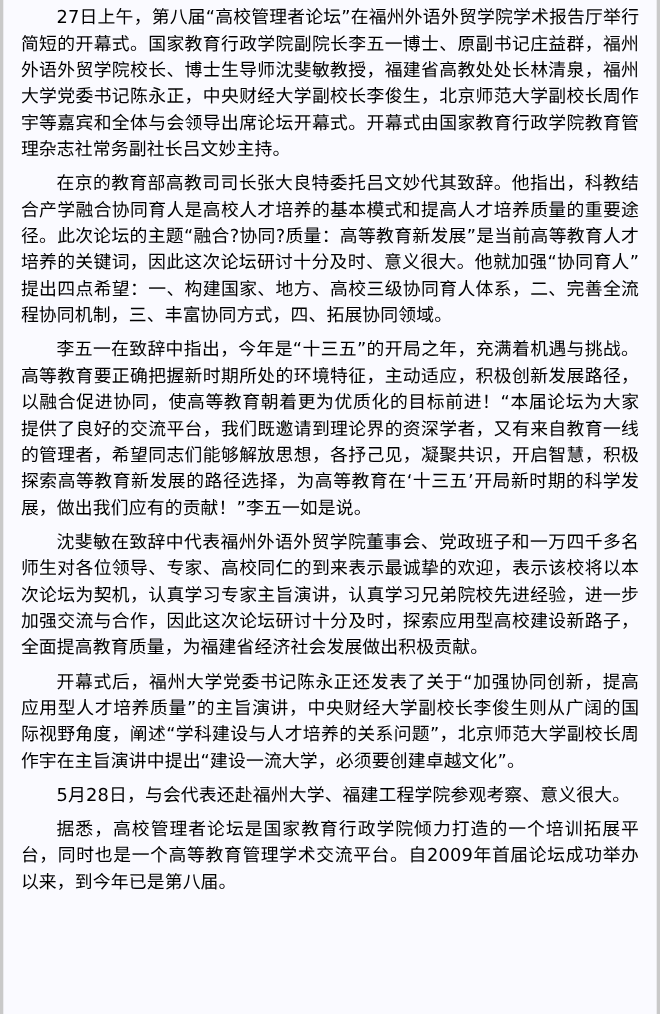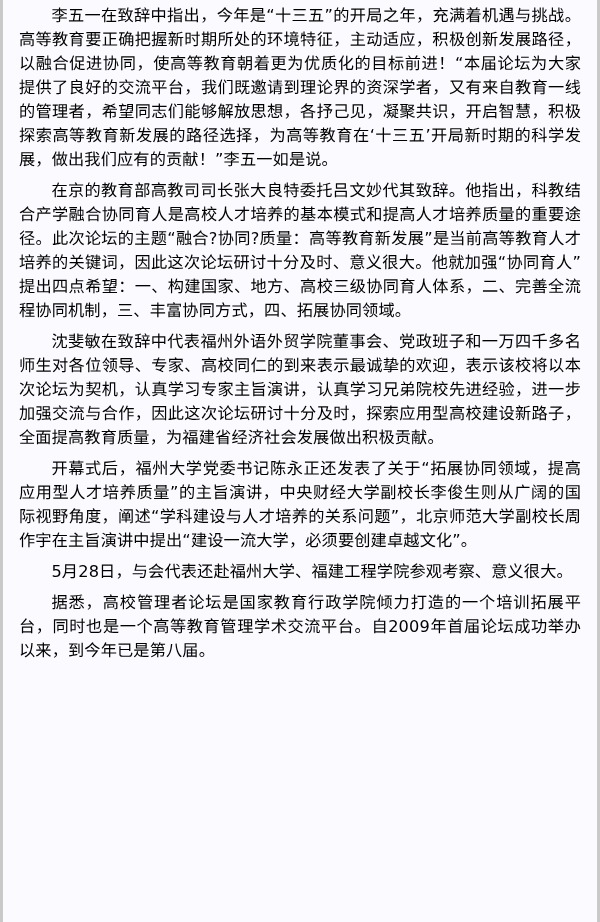--- a/index.html
+++ b/index.html
@@ -49,20 +49,21 @@
   }
   p.para:last-child {
     margin-bottom: 0;
   }
 </style>
 </head>
 <body style="background: rgb(200, 200, 200);">
 
 <div id="page" style="background: rgb(250, 250, 255); border-left-color: rgb(201, 201, 201); border-right-color: rgb(201, 201, 201); color: rgb(0, 0, 0);">
   <div class="article-body">
+    <p class="para">27日上午，第八届“高校管理者论坛”在福州外语外贸学院学术报告厅举行简短的开幕式。国家教育行政学院副院长李五一博士、原副书记庄益群，福州外语外贸学院校长、博士生导师沈斐敏教授，福建省高教处处长林清泉，福州大学党委书记陈永正，中央财经大学副校长李俊生，北京师范大学副校长周作宇等嘉宾和全体与会领导出席论坛开幕式。开幕式由国家教育行政学院教育管理杂志社常务副社长吕文妙主持。</p>
+    <p class="para">在京的教育部高教司司长张大良特委托吕文妙代其致辞。他指出，科教结合产学融合协同育人是高校人才培养的基本模式和提高人才培养质量的重要途径。此次论坛的主题“融合?协同?质量：高等教育新发展”是当前高等教育人才培养的关键词，因此这次论坛研讨十分及时、意义很大。他就加强“协同育人”提出四点希望：一、构建国家、地方、高校三级协同育人体系，二、完善全流程协同机制，三、丰富协同方式，四、拓展协同领域。</p>
     <p class="para">李五一在致辞中指出，今年是“十三五”的开局之年，充满着机遇与挑战。高等教育要正确把握新时期所处的环境特征，主动适应，积极创新发展路径，以融合促进协同，使高等教育朝着更为优质化的目标前进！“本届论坛为大家提供了良好的交流平台，我们既邀请到理论界的资深学者，又有来自教育一线的管理者，希望同志们能够解放思想，各抒己见，凝聚共识，开启智慧，积极探索高等教育新发展的路径选择，为高等教育在‘十三五’开局新时期的科学发展，做出我们应有的贡献！”李五一如是说。</p>
-    <p class="para">在京的教育部高教司司长张大良特委托吕文妙代其致辞。他指出，科教结合产学融合协同育人是高校人才培养的基本模式和提高人才培养质量的重要途径。此次论坛的主题“融合?协同?质量：高等教育新发展”是当前高等教育人才培养的关键词，因此这次论坛研讨十分及时、意义很大。他就加强“协同育人”提出四点希望：一、构建国家、地方、高校三级协同育人体系，二、完善全流程协同机制，三、丰富协同方式，四、拓展协同领域。</p>
     <p class="para">沈斐敏在致辞中代表福州外语外贸学院董事会、党政班子和一万四千多名师生对各位领导、专家、高校同仁的到来表示最诚挚的欢迎，表示该校将以本次论坛为契机，认真学习专家主旨演讲，认真学习兄弟院校先进经验，进一步加强交流与合作，因此这次论坛研讨十分及时，探索应用型高校建设新路子，全面提高教育质量，为福建省经济社会发展做出积极贡献。</p>
-    <p class="para">开幕式后，福州大学党委书记陈永正还发表了关于“拓展协同领域，提高应用型人才培养质量”的主旨演讲，中央财经大学副校长李俊生则从广阔的国际视野角度，阐述“学科建设与人才培养的关系问题”，北京师范大学副校长周作宇在主旨演讲中提出“建设一流大学，必须要创建卓越文化”。</p>
+    <p class="para">开幕式后，福州大学党委书记陈永正还发表了关于“加强协同创新，提高应用型人才培养质量”的主旨演讲，中央财经大学副校长李俊生则从广阔的国际视野角度，阐述“学科建设与人才培养的关系问题”，北京师范大学副校长周作宇在主旨演讲中提出“建设一流大学，必须要创建卓越文化”。</p>
     <p class="para">5月28日，与会代表还赴福州大学、福建工程学院参观考察、意义很大。</p>
     <p class="para">据悉，高校管理者论坛是国家教育行政学院倾力打造的一个培训拓展平台，同时也是一个高等教育管理学术交流平台。自2009年首届论坛成功举办以来，到今年已是第八届。</p>
   </div>
 </div>
 
 </body></html>

